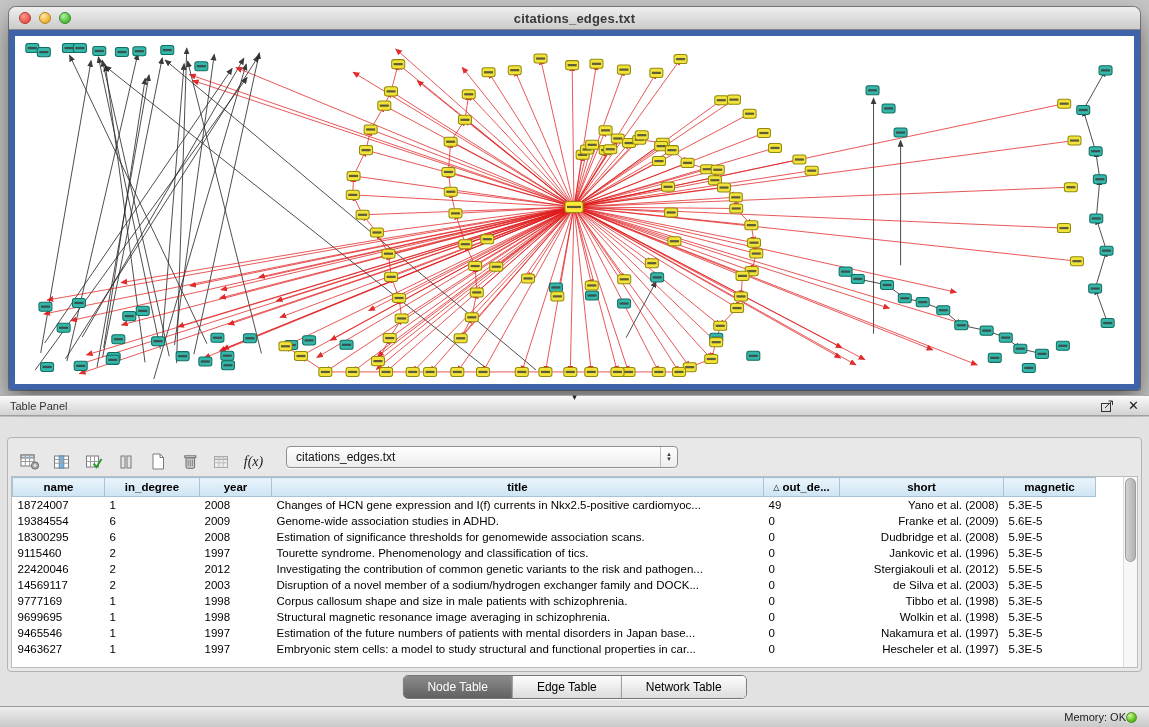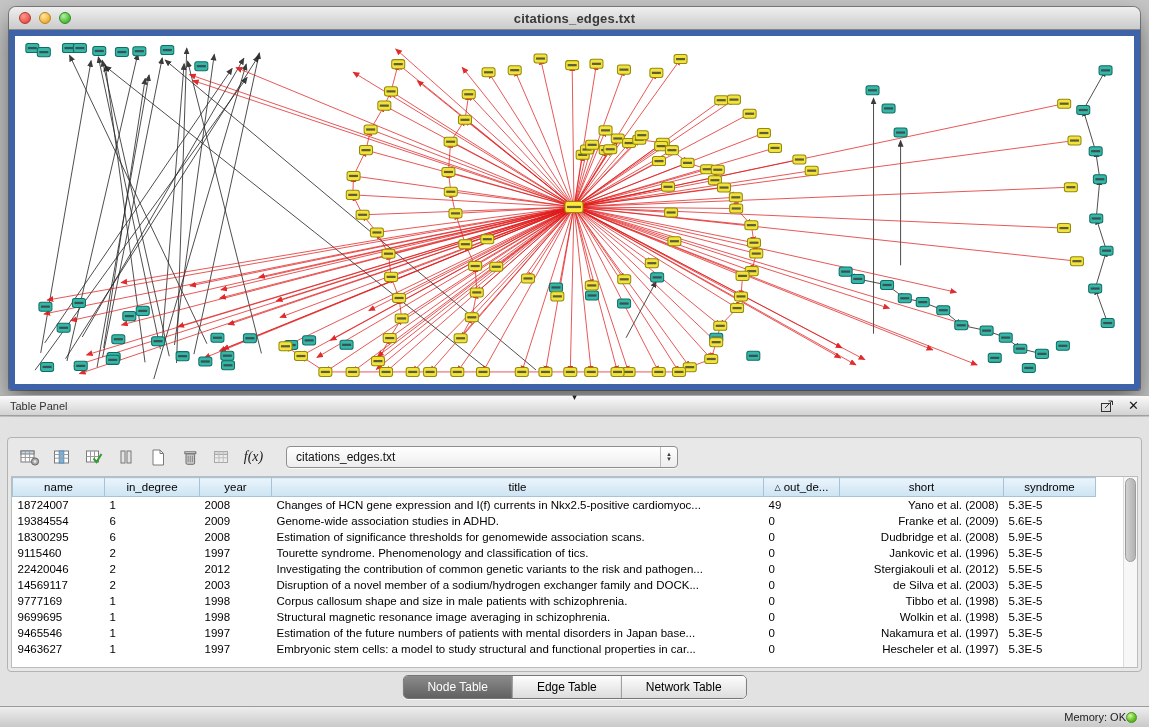--- a/index.html
+++ b/index.html
@@ -27,33 +27,33 @@
   .panel-title{font-weight:normal;color:#333}
   .splitter-notch{position:absolute;left:50%;top:-3px;transform:translateX(-50%);font-size:9px;color:#222;line-height:9px}
   .header-icons{margin-left:auto;display:flex;align-items:center;gap:13px}
   .close-ic{font-size:13px;font-weight:bold;color:#1a1a1a;line-height:13px;cursor:default}
 
   
   .panel-body{position:absolute;left:0;top:417px;width:100%;height:289px;background:#e2e2e2}
   .inner-box{position:absolute;left:7px;top:20px;width:1135px;height:235px;background:#e8e8e8;
     border:1px solid #b3b3b3;border-radius:4px}
   .toolbar{display:flex;align-items:center;height:34px;padding:4px 6px 0 8px;gap:5px}
-  .tbtn{width:27px;height:26px;border:none;background:transparent;display:flex;align-items:center;justify-content:center;padding:0}
+  .tbtn{width:27px;height:26px;border:none;background:transparent;display:flex;align-items:flex-end;justify-content:center;padding:0}
   .fx{font-family:"Liberation Serif","DejaVu Serif",serif;font-style:italic;font-size:14px;color:#1a1a1a}
   .dropdown{margin-left:14px;width:392px;height:22px;border:1px solid #8f8f8f;border-radius:4px;
     background:linear-gradient(#ffffff,#ededed);display:flex;align-items:center;padding-left:9px;font-size:12px;color:#111;
     box-shadow:0 1px 1px rgba(255,255,255,.7)}
   .stepper{margin-left:auto;width:17px;height:100%;border-left:1px solid #bdbdbd;display:flex;flex-direction:column;
     align-items:center;justify-content:center;color:#3c3c3c}
   .stepper i{font-style:normal;font-size:6px;line-height:5px}
 
   
   .table-wrap{position:relative;margin:4px 3px 0 3px;height:192px;background:#fff;border:1px solid #bcbcbc;overflow:hidden}
   table{border-collapse:collapse;table-layout:fixed;width:1083px;font-size:11.5px}
-  th{height:19px;font-weight:normal;background:linear-gradient(#eaf4fb,#cde4f3);border:1px solid #a6c3d8;
+  th{height:19px;font-weight:bold;background:linear-gradient(#eaf4fb,#cde4f3);border:1px solid #a6c3d8;
     padding:0 4px;text-align:center;color:#000;overflow:hidden;white-space:nowrap}
   .sort-tri{font-size:8px;margin-right:3px;position:relative;top:-1px}
   td{height:16px;padding:0 5px;white-space:nowrap;overflow:hidden;text-overflow:ellipsis;color:#000}
   td.center{text-align:right}
   .vscroll{position:absolute;top:0;right:0;bottom:0;width:14px;background:#f7f7f7;border-left:1px solid #dcdcdc}
   .vthumb{position:absolute;top:1px;left:1px;width:11px;height:84px;border-radius:6px;
     background:linear-gradient(90deg,#d2d2d2,#b2b2b2);border:1px solid #9c9c9c}
 
   
   .tabs{position:absolute;left:50%;top:258px;transform:translateX(-50%);display:flex;border:1px solid #767676;
@@ -1115,21 +1115,21 @@
               <col style="width:92px">
           </colgroup>
           <thead>
               <tr>
                 <th>name</th>
                 <th>in_degree</th>
                 <th>year</th>
                 <th>title</th>
                 <th><span class="sort-tri">△</span>out_de...</th>
                 <th>short</th>
-                <th>syndrome</th>
+                <th>magnetic</th>
               </tr>
             </thead>
           <tbody>
               <tr>
                 <td>18724007</td>
                 <td>1</td>
                 <td>2008</td>
                 <td>Changes of HCN gene expression and I(f) currents in Nkx2.5-positive cardiomyoc...</td>
                 <td>49</td>
                 <td class="center">Yano et al. (2008)</td>

